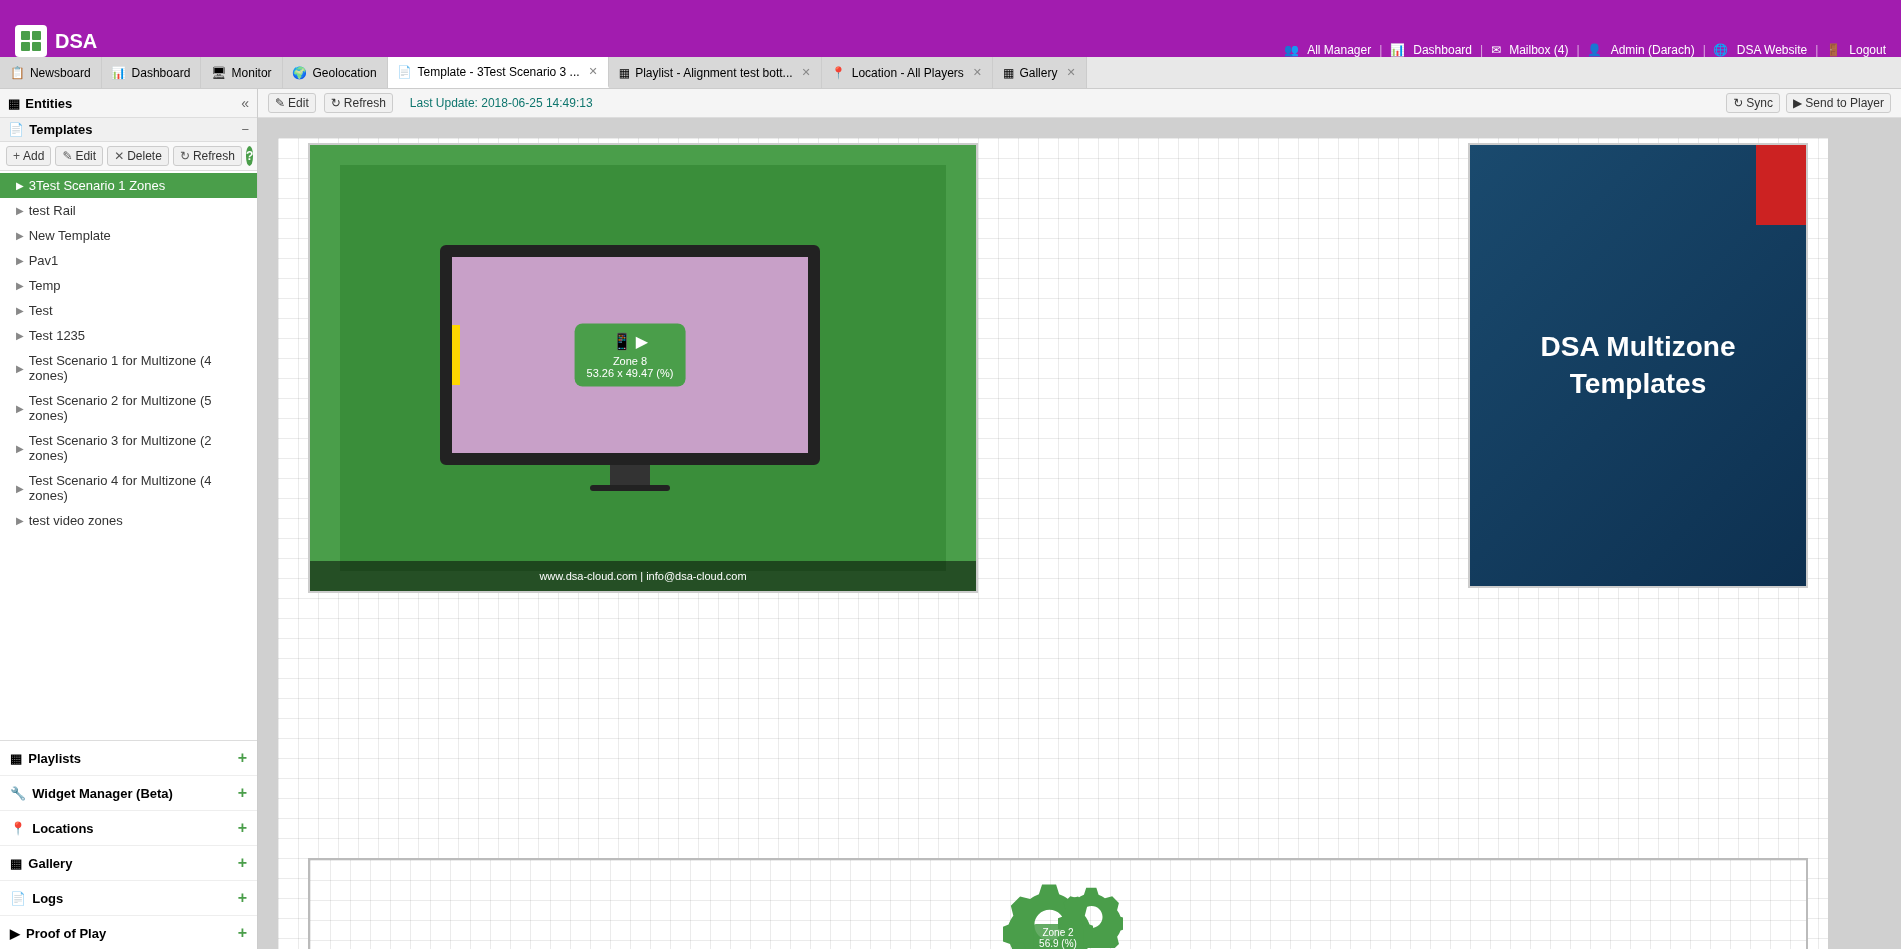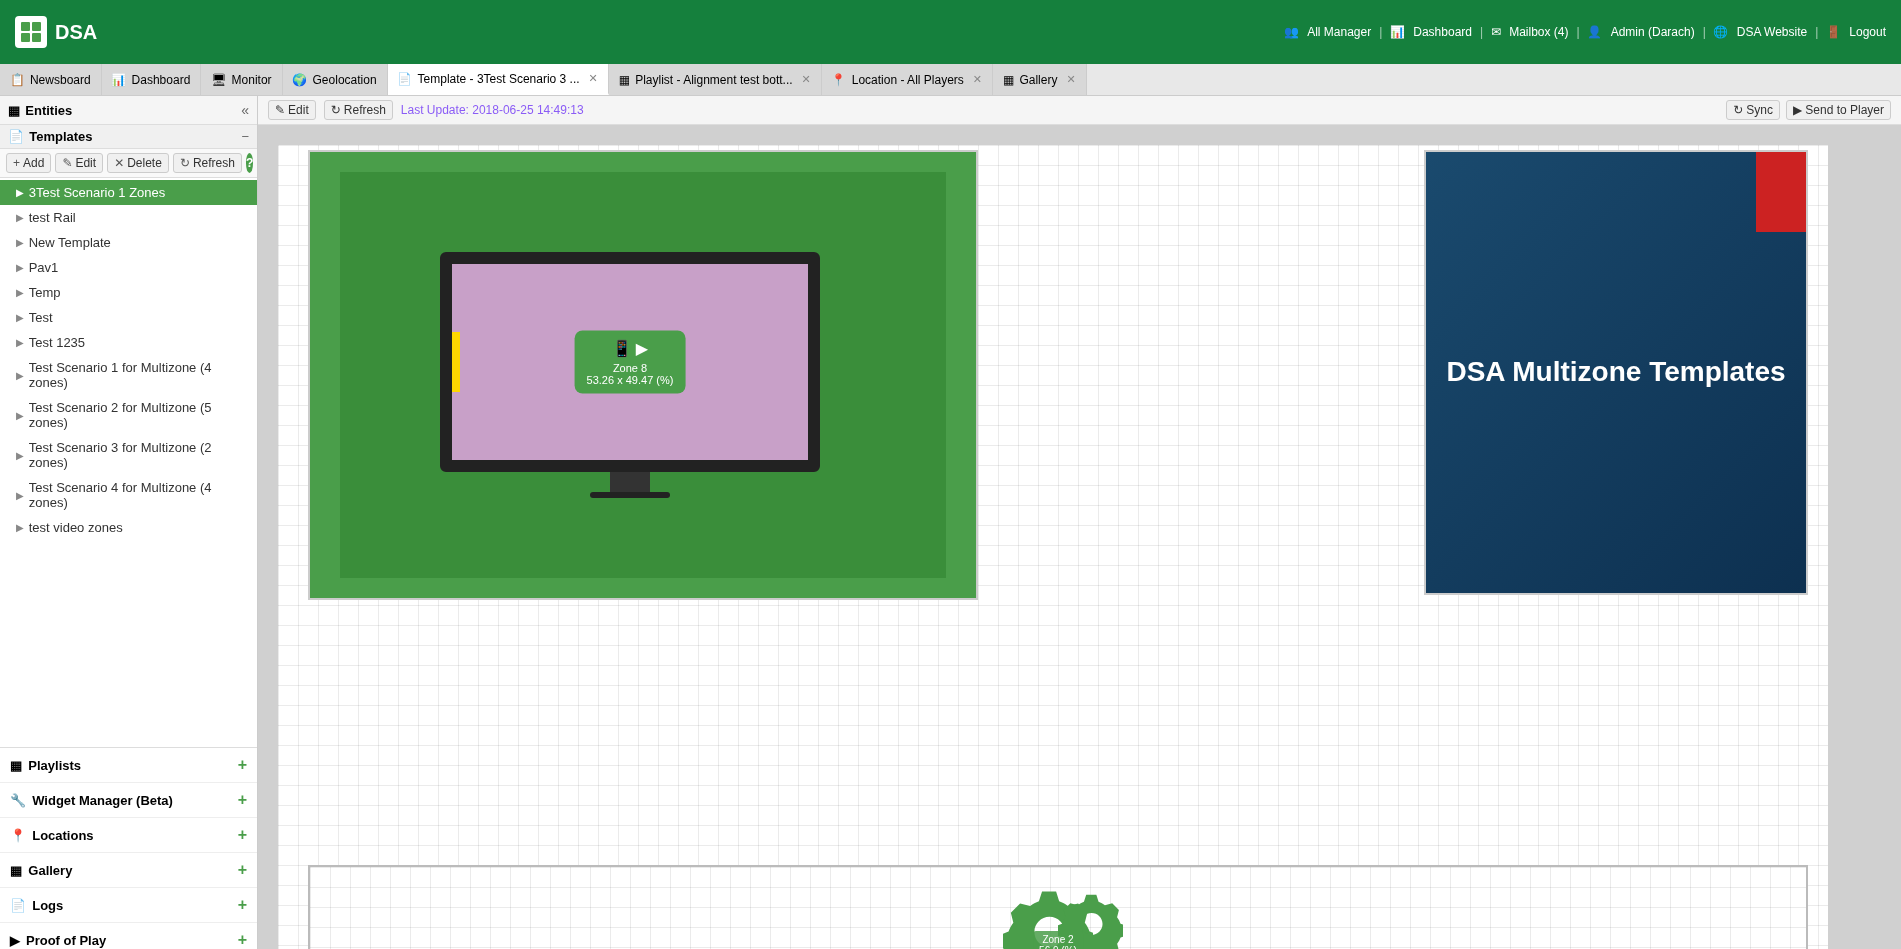--- a/index.html
+++ b/index.html
@@ -1,23 +1,23 @@
 <!DOCTYPE html>
 <html><head>
   <meta charset="utf-8">
   <style>
     * { box-sizing: border-box; margin: 0; padding: 0; }
     body { font-family: Arial, sans-serif; font-size: 13px; background: #f0f0f0; overflow: hidden; height: 949px; width: 1901px; }
 
     
     .top-header {
-      background: #15803d;
-      height: 64px;
-      display: flex;
-      align-items: center;
+      background: #a21caf;
+      height: 57px;
+      display: flex;
+      align-items: flex-end;
       padding: 0 15px;
       color: white;
     }
     .top-header .logo {
       display: flex;
       align-items: center;
       gap: 8px;
       font-size: 20px;
       font-weight: bold;
       color: white;
@@ -217,22 +217,22 @@
     .content-toolbar {
       background: #f5f5f5;
       border-bottom: 1px solid #ddd;
       padding: 4px 10px;
       display: flex;
       align-items: center;
       gap: 8px;
     }
     .content-toolbar .last-update {
       font-size: 12px;
-      color: #8b5cf6;
-      margin-left: 0;
+      color: #0f766e;
+      margin-left: 9px;
     }
     .content-toolbar .right-btns {
       margin-left: auto;
       display: flex;
       gap: 6px;
     }
 
     
     .canvas-area {
       flex: 1;
@@ -348,21 +348,21 @@
       display: flex;
       align-items: center;
       justify-content: center;
     }
 
     
     .dsa-panel {
       position: absolute;
       top: 5px;
       right: 20px;
-      width: 384px;
+      width: 340px;
       height: 445px;
       background: linear-gradient(135deg, #1a4a6e 0%, #0d3050 100%);
       color: white;
       display: flex;
       align-items: center;
       justify-content: center;
       text-align: center;
       font-size: 28px;
       font-weight: bold;
       line-height: 1.3;
@@ -665,20 +665,23 @@
                     <div>Zone 8</div>
                     <div>53.26 x 49.47 (%)</div>
                   </div>
                 </div>
               </div>
               <div class="monitor-stand"></div>
               <div class="monitor-base"></div>
             </div>
           </div>
 
+          <div class="bottom-strip">
+            <span>www.dsa-cloud.com | info@dsa-cloud.com</span>
+          </div>
         </div>
 
         <div class="dsa-panel">
           <div class="red-corner"></div>
           <span>DSA Multizone Templates</span>
         </div>
 
         <div class="zone-bottom">
           <div class="gears-container">
 

